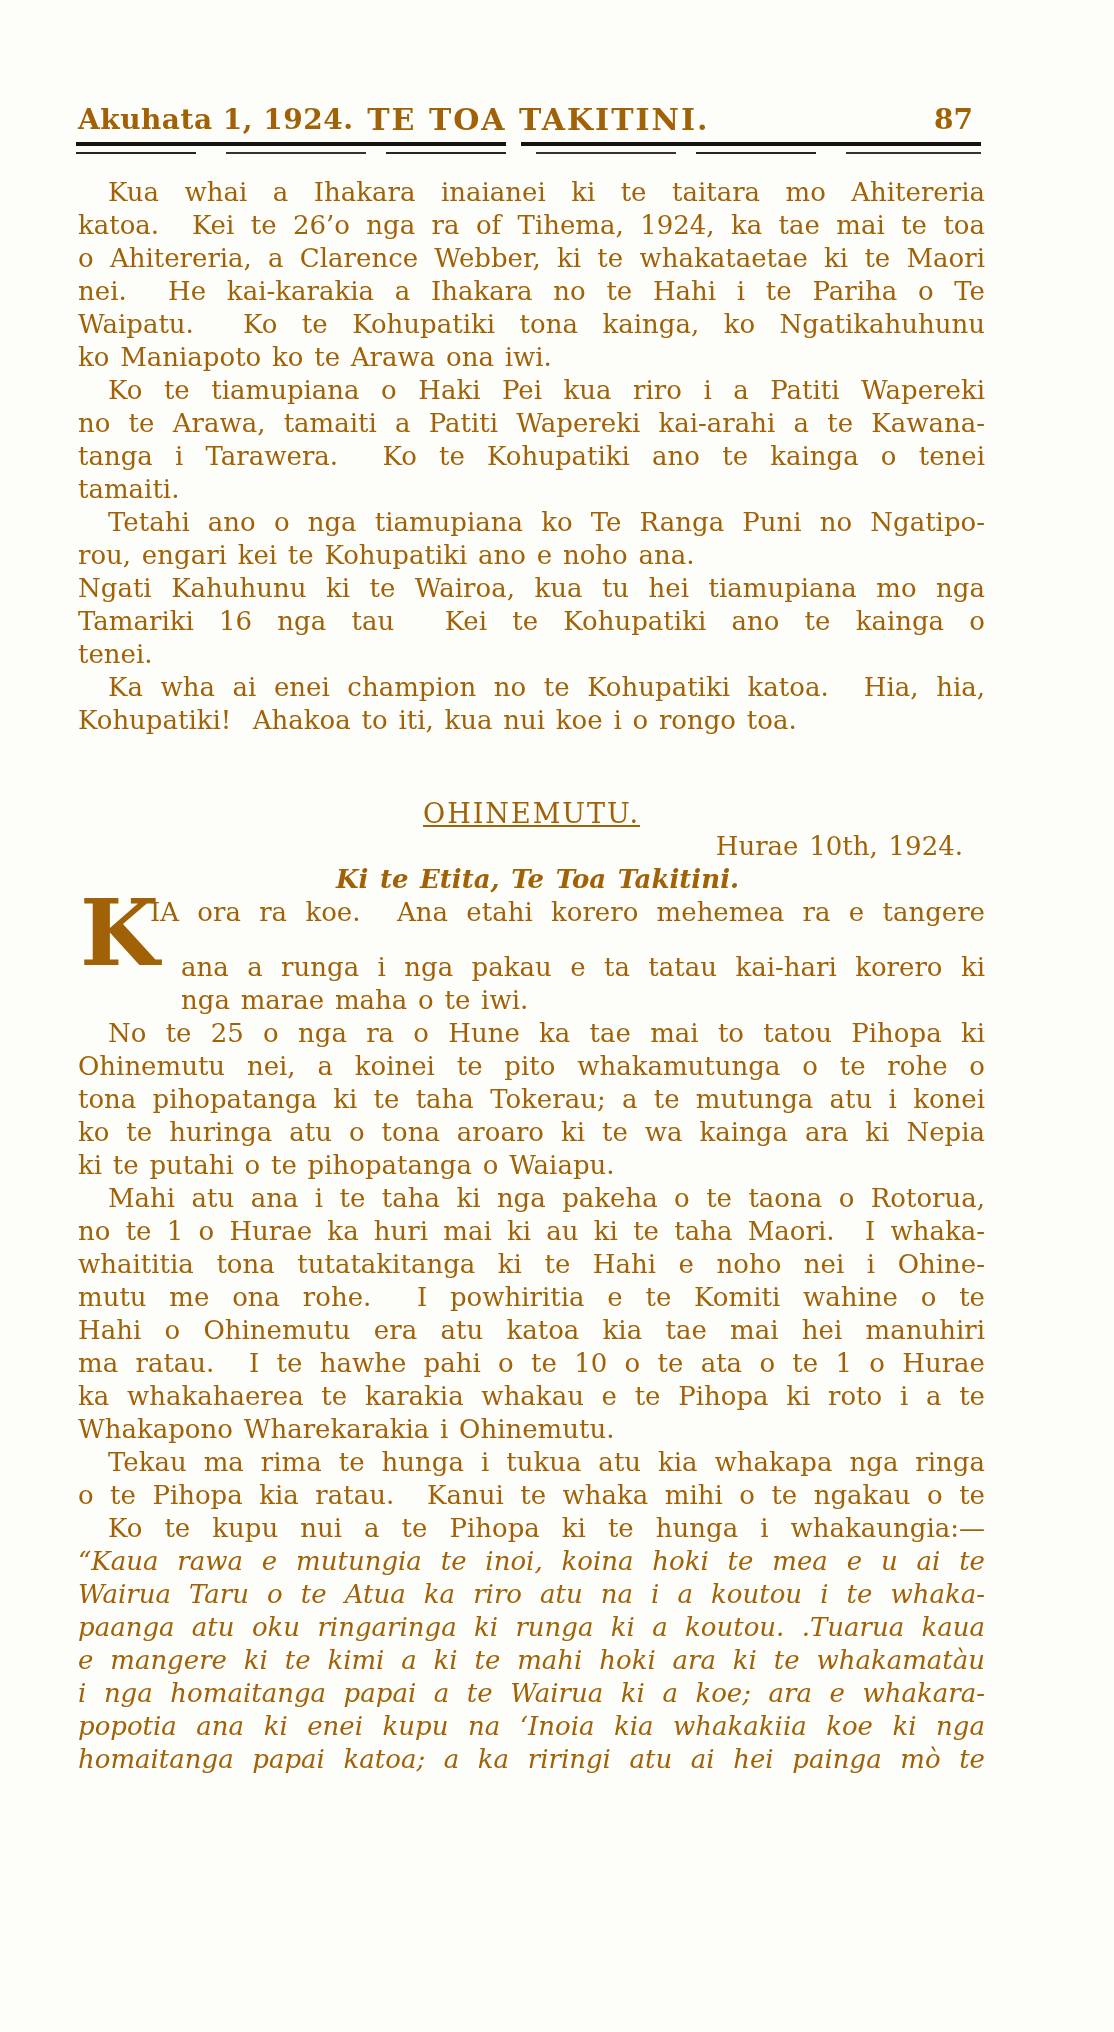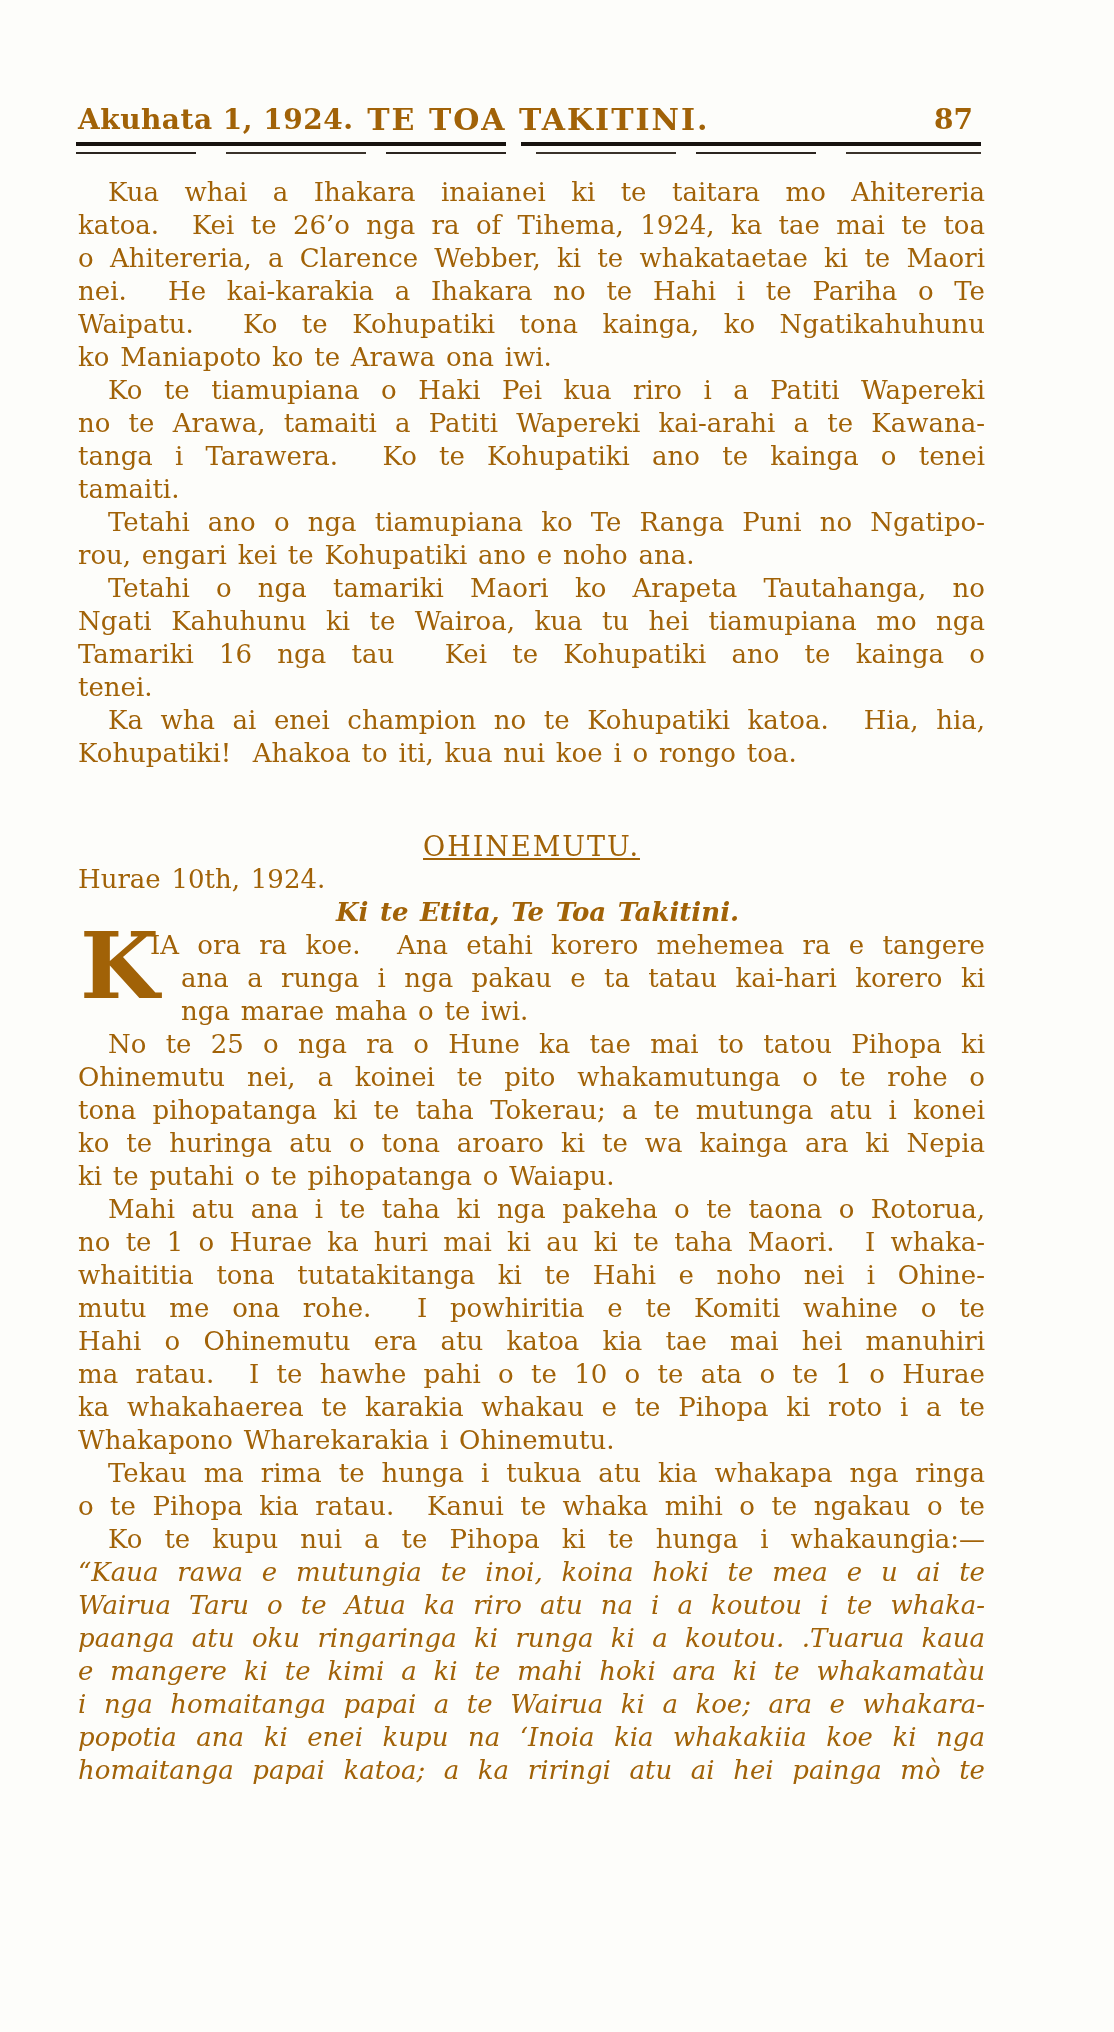--- a/index.html
+++ b/index.html
@@ -44,31 +44,31 @@
   .line{height:33px;overflow:visible;white-space:nowrap;}
   .line.j{white-space:normal;text-align:justify;text-align-last:justify;}
   .line.l{white-space:nowrap;text-align:left;}
   .line.ind{padding-left:30px;}
   
   .sec-heading{
     margin-top:60px;height:33px;line-height:33px;
     text-align:center;font-size:27px;letter-spacing:2px;text-decoration:underline;
   }
   .dl-place{height:33px;line-height:33px;text-align:center;transform:translateX(72px);font-size:26px;}
-  .dl-date{height:33px;line-height:33px;padding-right:22px;font-size:26px;}
+  .dl-date{height:33px;line-height:33px;text-align:right;padding-right:22px;font-size:26px;}
   .salut{height:33px;line-height:33px;text-align:center;font-size:26px;font-style:italic;font-weight:bold;transform:translateX(6px);}
   
   .dc-para{position:relative;}
   .dropcap{
     position:absolute;left:2px;top:3px;
     font-size:91px;line-height:68px;font-weight:bold;
     font-family:"DejaVu Serif","Liberation Serif",serif;
   }
   .dc-l1{padding-left:72px;}
-  .dc-l2{padding-left:103px;}
+  .dc-l2{padding-left:103px;margin-top:22px;}
   .dc-l3{padding-left:103px;}
   
   .quote .line{font-style:italic;}
 </style>
 </head>
 <body>
 
 <div class="page">
 
   <div class="hdr">
@@ -87,21 +87,20 @@
         <div class="line j">o Ahitereria, a Clarence Webber, ki te whakataetae ki te Maori</div>
         <div class="line j">nei.&nbsp; He kai-karakia a Ihakara no te Hahi i te Pariha o Te</div>
         <div class="line j">Waipatu.&nbsp; Ko te Kohupatiki tona kainga, ko Ngatikahuhunu</div>
         <div class="line l">ko Maniapoto ko te Arawa ona iwi.</div>
         <div class="line j ind">Ko te tiamupiana o Haki Pei kua riro i a Patiti Wapereki</div>
         <div class="line j">no te Arawa, tamaiti a Patiti Wapereki kai-arahi a te Kawana-</div>
         <div class="line j">tanga i Tarawera.&nbsp; Ko te Kohupatiki ano te kainga o tenei</div>
         <div class="line l">tamaiti.</div>
         <div class="line j ind">Tetahi ano o nga tiamupiana ko Te Ranga Puni no Ngatipo-</div>
         <div class="line l">rou, engari kei te Kohupatiki ano e noho ana.</div>
-        <div class="line j ind">Tetahi o nga tamariki Maori ko Arapeta Tautahanga, no</div>
         <div class="line j">Ngati Kahuhunu ki te Wairoa, kua tu hei tiamupiana mo nga</div>
         <div class="line j">Tamariki 16 nga tau &nbsp;Kei te Kohupatiki ano te kainga o</div>
         <div class="line l">tenei.</div>
         <div class="line j ind">Ka wha ai enei champion no te Kohupatiki katoa.&nbsp; Hia, hia,</div>
         <div class="line l">Kohupatiki!&nbsp; Ahakoa to iti, kua nui koe i o rongo toa.</div>
       </div>
 
     <div class="sec-heading">OHINEMUTU.</div>
     <div class="dl-date">Hurae 10th, 1924.</div>
     <div class="salut">Ki te Etita, Te Toa Takitini.</div>

